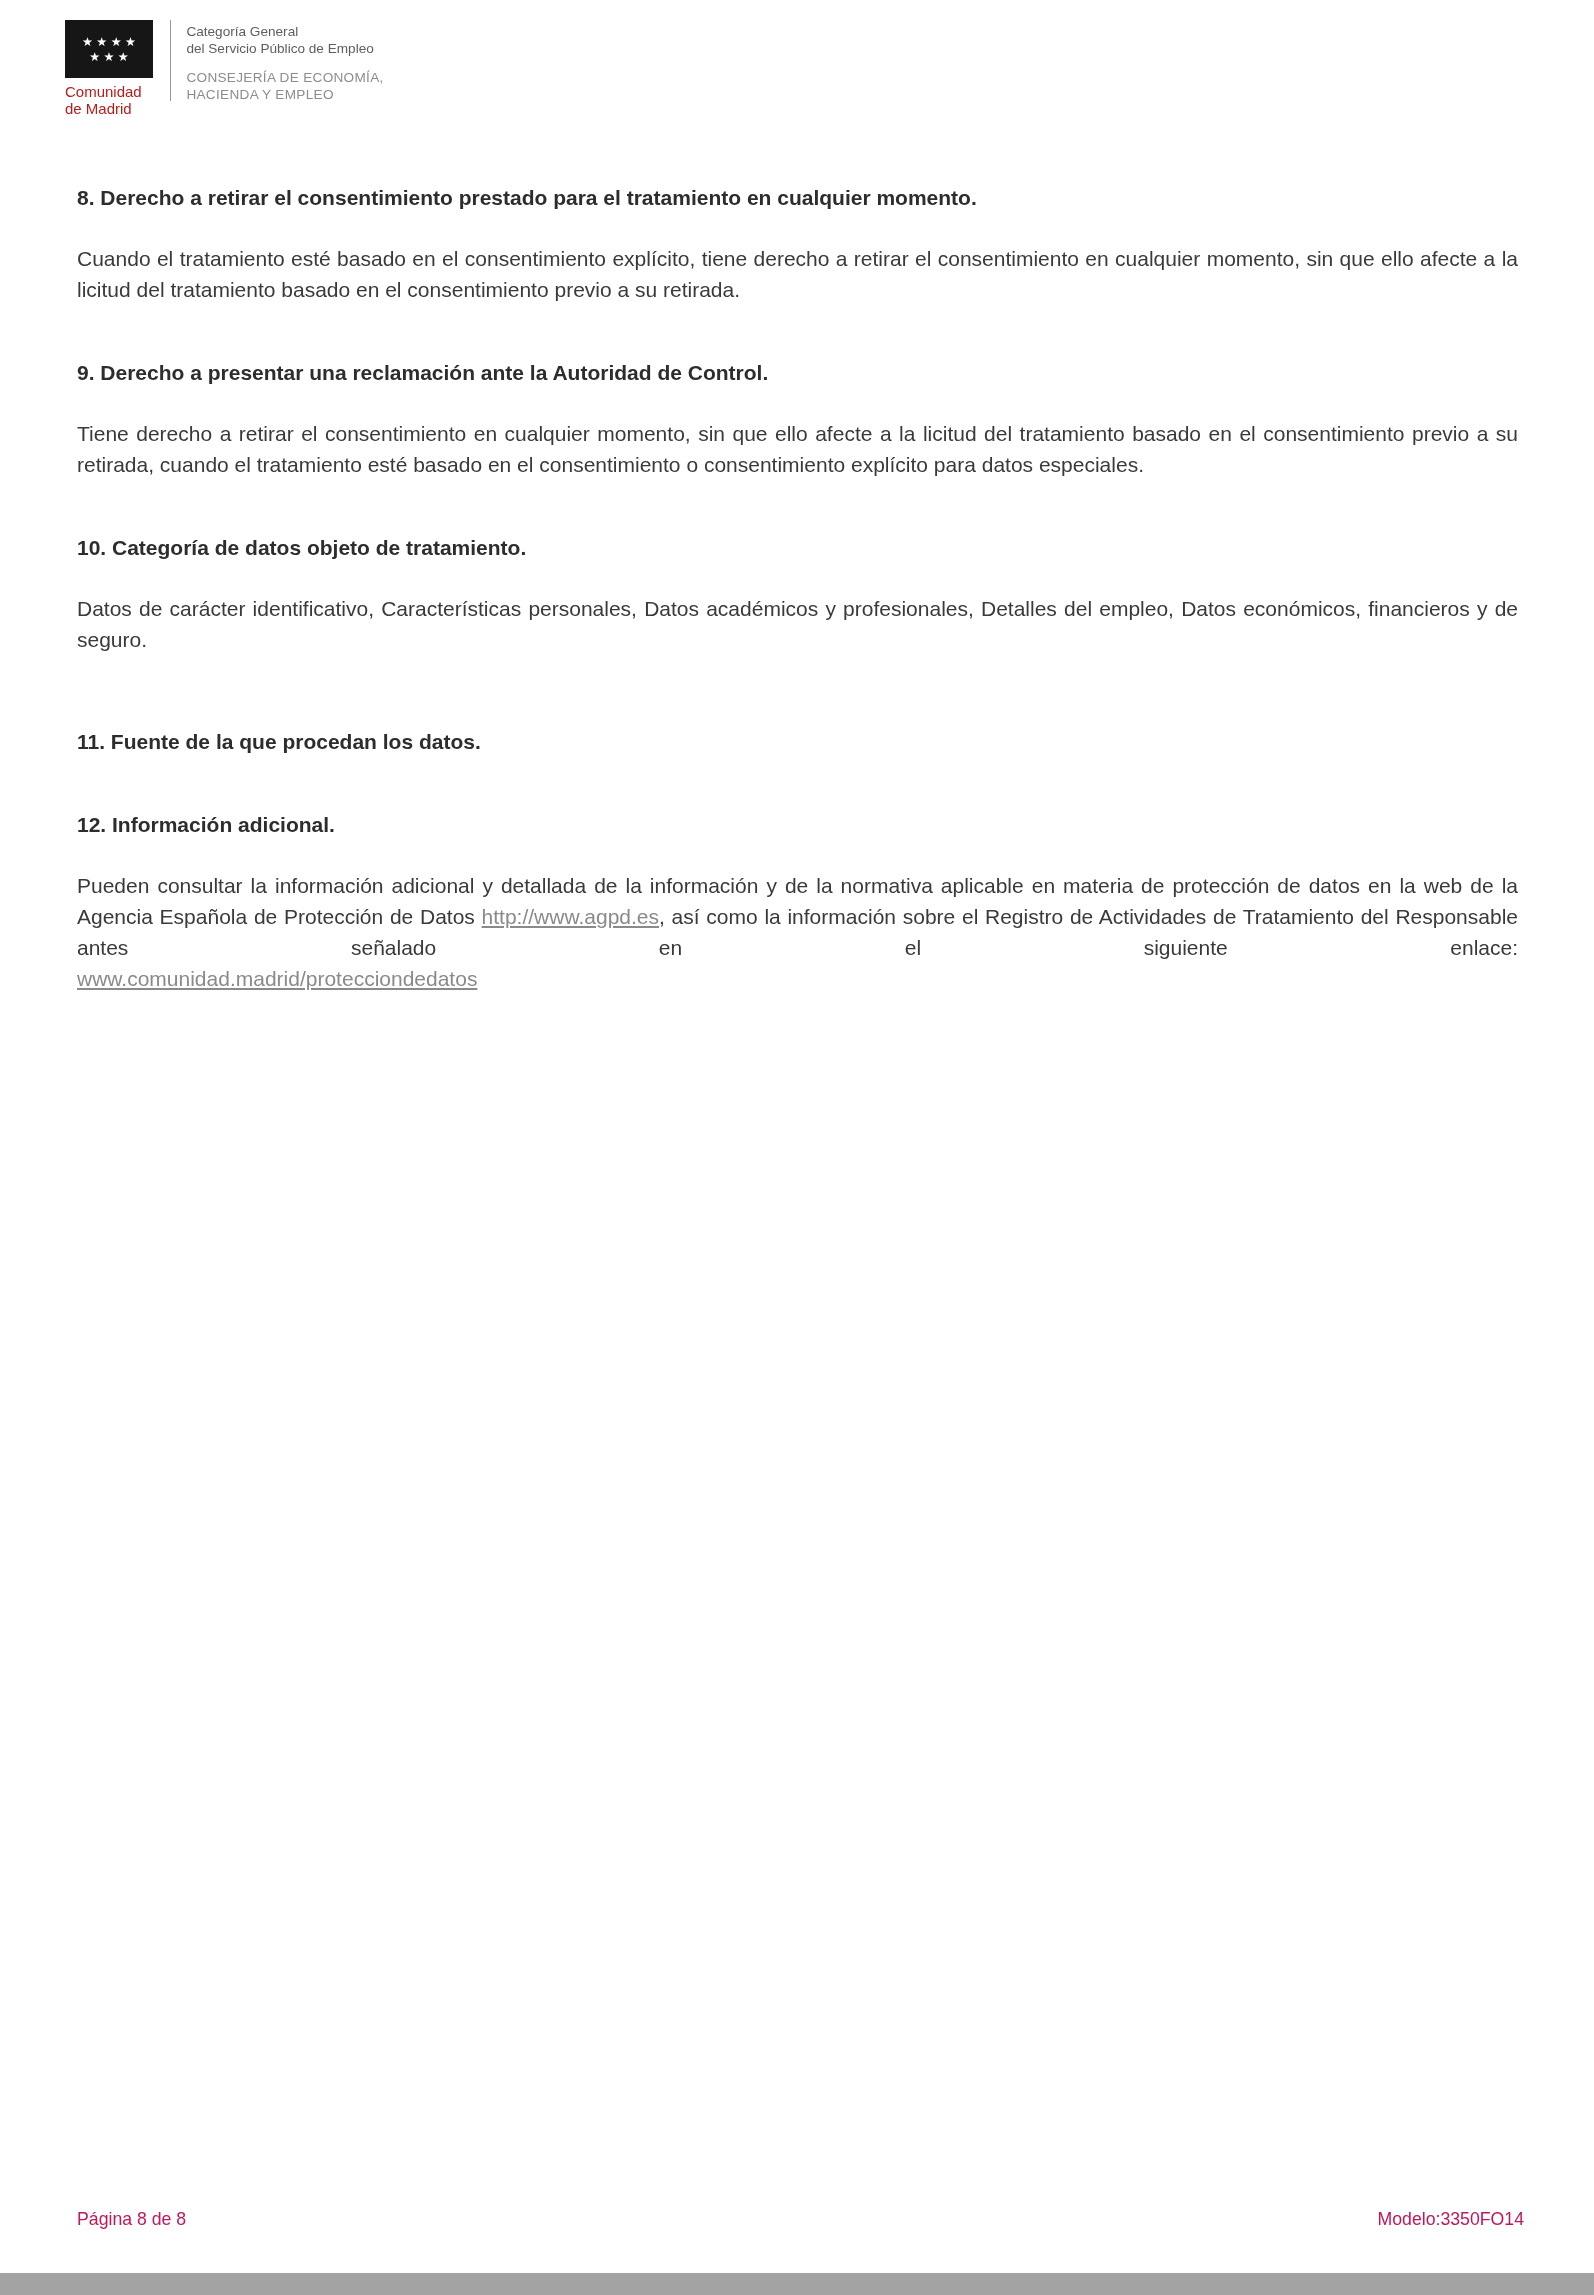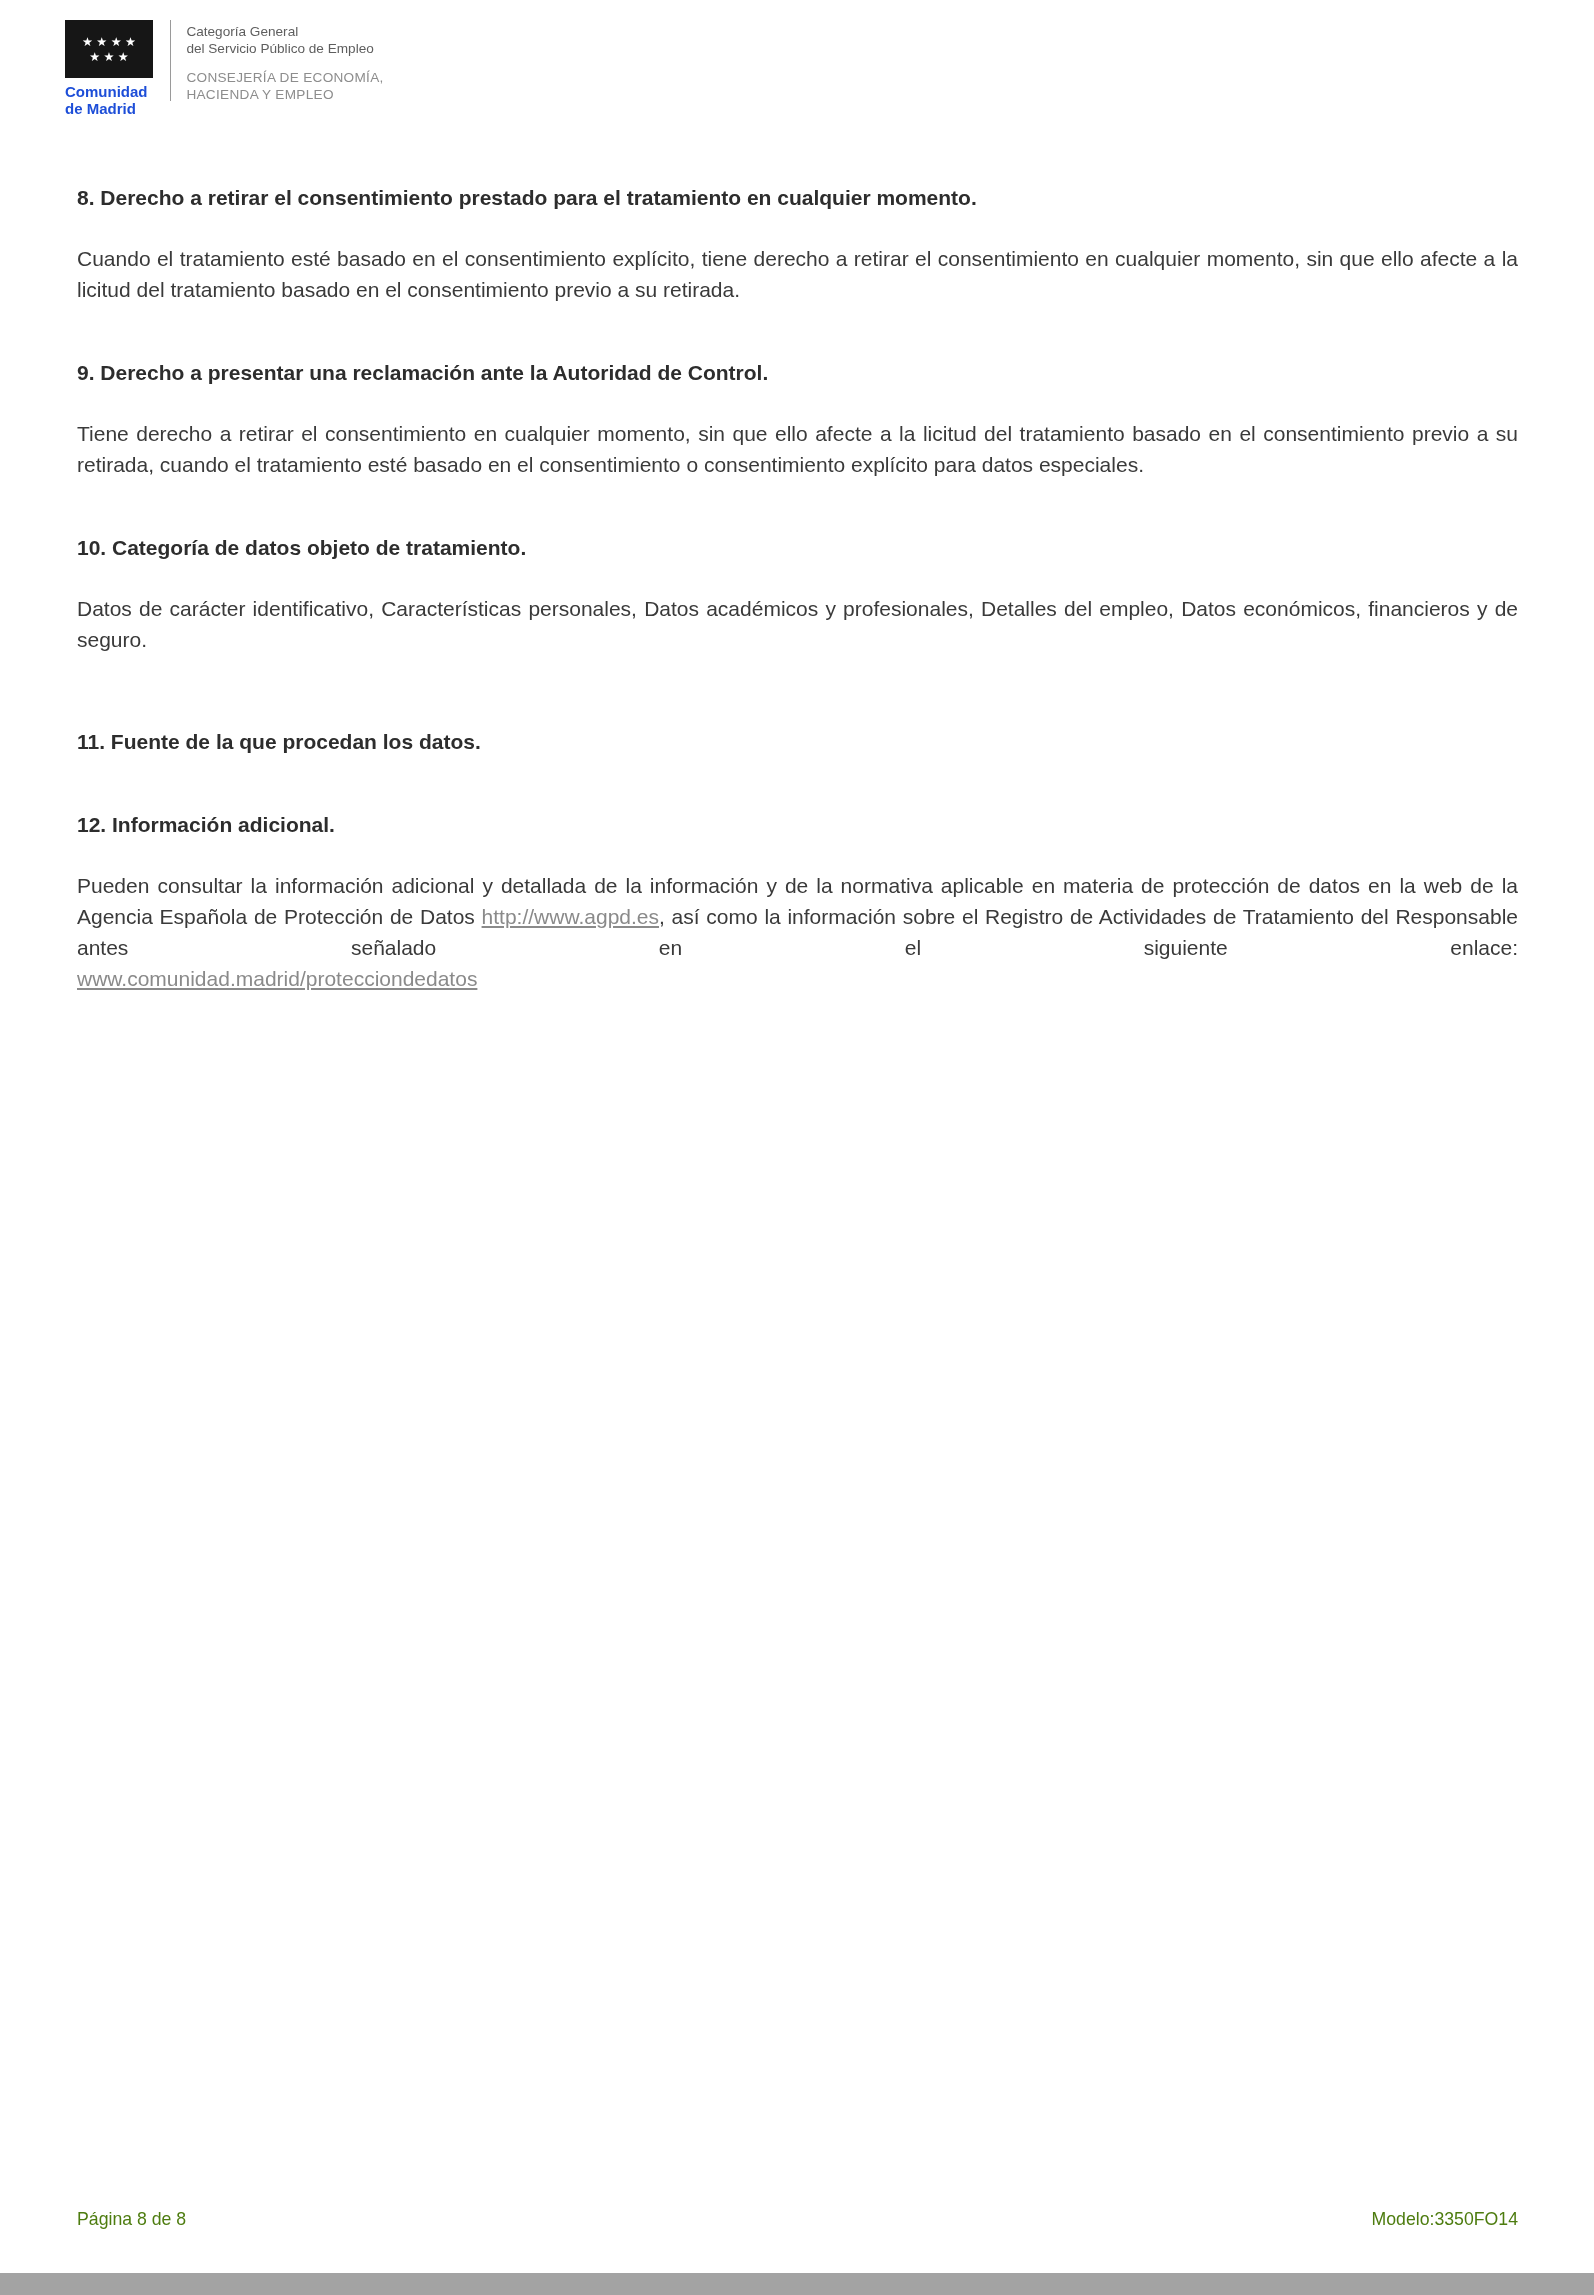--- a/index.html
+++ b/index.html
@@ -16,41 +16,41 @@
   
   .header { display: flex; align-items: flex-start; padding: 20.4px 0 0 65px; gap: 15px; }
   .logo { display: flex; flex-direction: column; width: 90px; }
   .flag {
     width: 88px; height: 58px;
     background: var(--logo-bg-color, #161616);
     display: flex; flex-direction: column; justify-content: center; align-items: center;
     gap: 0.7px;
   }
   .stars { color: #ffffff; font-size: 12.2px; line-height: 1.15; text-align: center; white-space: pre; }
-  .logo-name { font-weight: bold; font-size: 15px; line-height: 1.12; margin-top: 5.4px; color: #1d4ed8; }
+  .logo-name { font-weight: normal; font-size: 15px; line-height: 1.12; margin-top: 5.4px; color: #b91c1c; }
   .divider { width: 1.4px; height: 81px; background: #9a9a9a; }
   .org { padding-top: 4.1px; font-size: 13.6px; line-height: 1.25; }
   .org-dir { color: #5e5e5e; }
   .org-cons { color: #8d8d8d; margin-top: 12px; letter-spacing: 0.3px; }
 
   
   .content { padding: 0 77px; margin-top: 65px; font-size: 21px; line-height: 31px; }
   .content h2 { font-size: 21px; line-height: 31px; margin-top: 52px; color: #2d2d2d; font-weight: bold; }
   .content h2.first { margin-top: 0; }
   .content p { margin-top: 30px; text-align: justify; color: #3a3a3a; }
   .content h2.extra-gap { margin-top: 71px; }
   .justify-last { text-align-last: justify; }
   .link { color: var(--link-color, #8a8a8a); text-decoration: underline; cursor: pointer; }
   .standalone-link-line { text-align: left; }
 
   
   .footer {
-    position: absolute; left: 77px; right: 77px; bottom: 65px;
+    position: absolute; left: 77px; right: 71px; bottom: 65px;
     display: flex; justify-content: space-between;
-    font-size: 17.7px; color: #4d7c0f;
+    font-size: 17.7px; color: #be185d;
   }
   .bottom-bar {
     position: absolute; left: 0; right: 0; bottom: 0; height: 22px;
     background: var(--bar-color, #a3a3a3);
   }
 </style>
 </head>
 <body>
 
 <div class="page">

